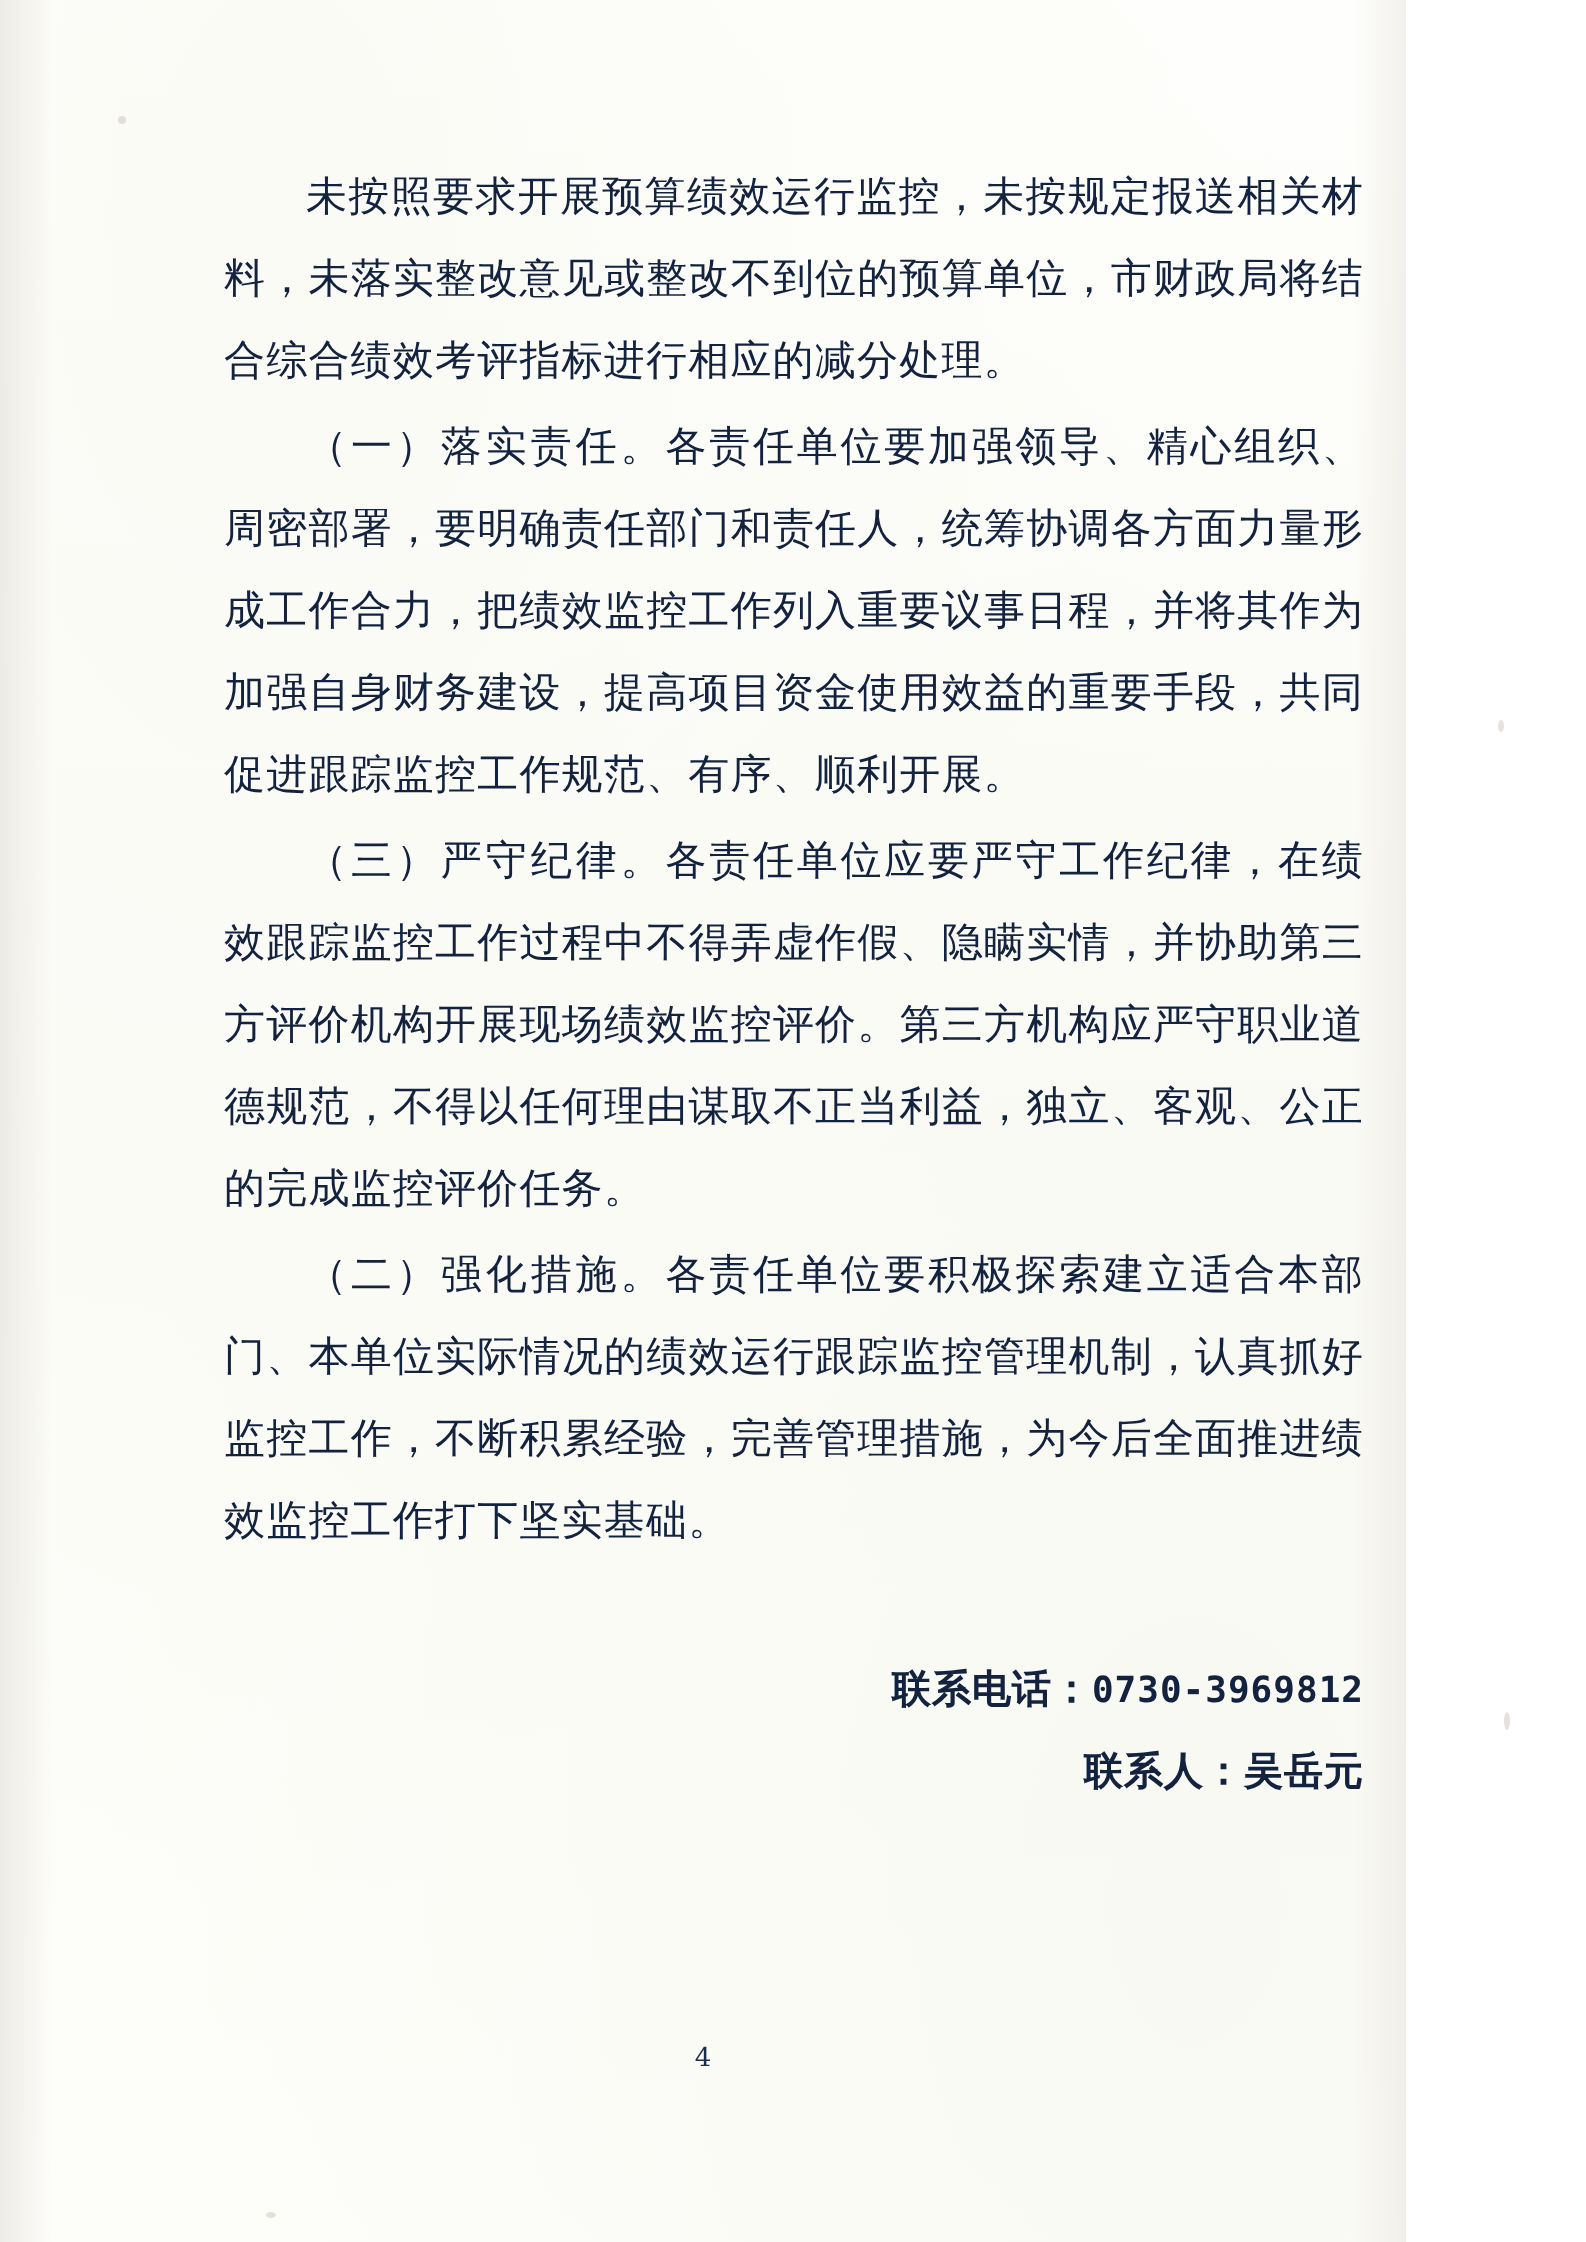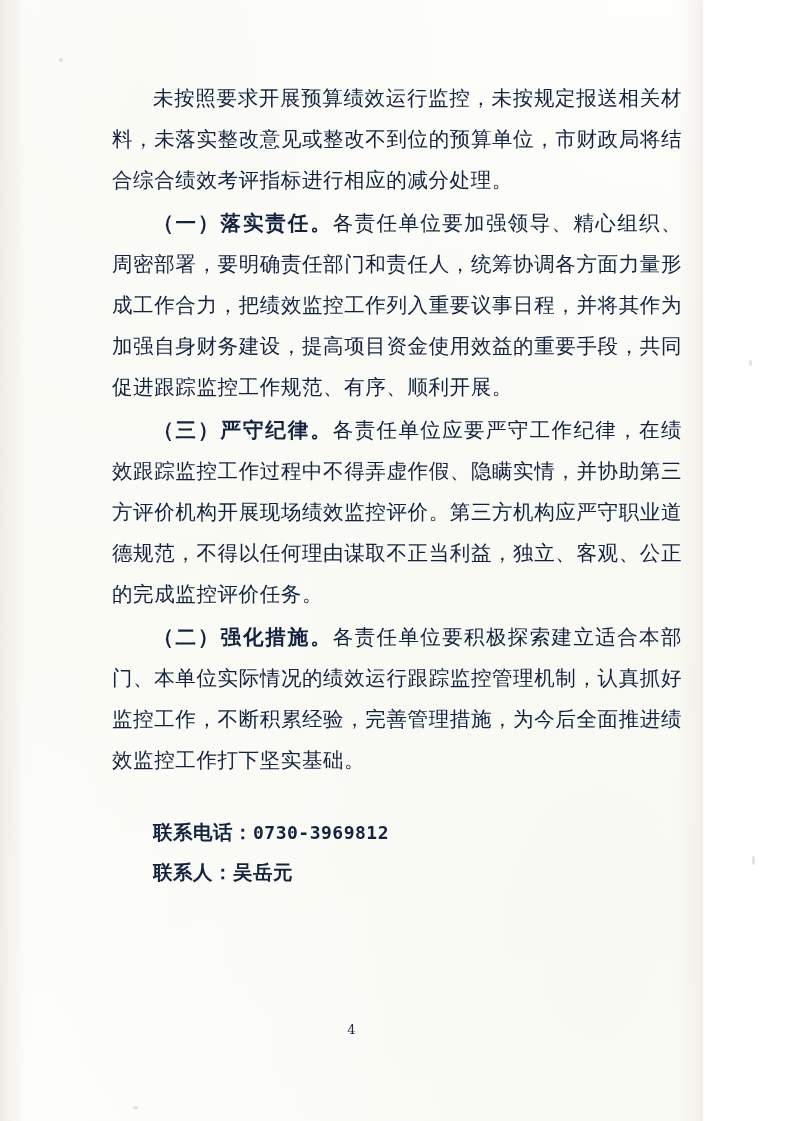--- a/index.html
+++ b/index.html
@@ -51,25 +51,26 @@
   .heading {
     font-size: 20.5px;
     line-height: 41px;
     color: #10203c;
     font-weight: bold;
     letter-spacing: 1px;
     text-indent: 41px;
     margin: 6px 0 2px 0;
   }
   .para b, .bold-run {
-    font-weight: bold;
+    font-weight: normal;
     letter-spacing: 1.2px;
   }
   .contact-block {
-    margin-top: 32px;
+    margin-top: 44px;
+    text-align: right;
   }
   .contact-line {
     font-size: 19.5px;
     line-height: 40px;
     color: #13223f;
     letter-spacing: 0.5px;
     text-indent: 41px;
   }
   .contact-line .mono {
     font-family: "DejaVu Sans Mono", "Liberation Mono", monospace;

